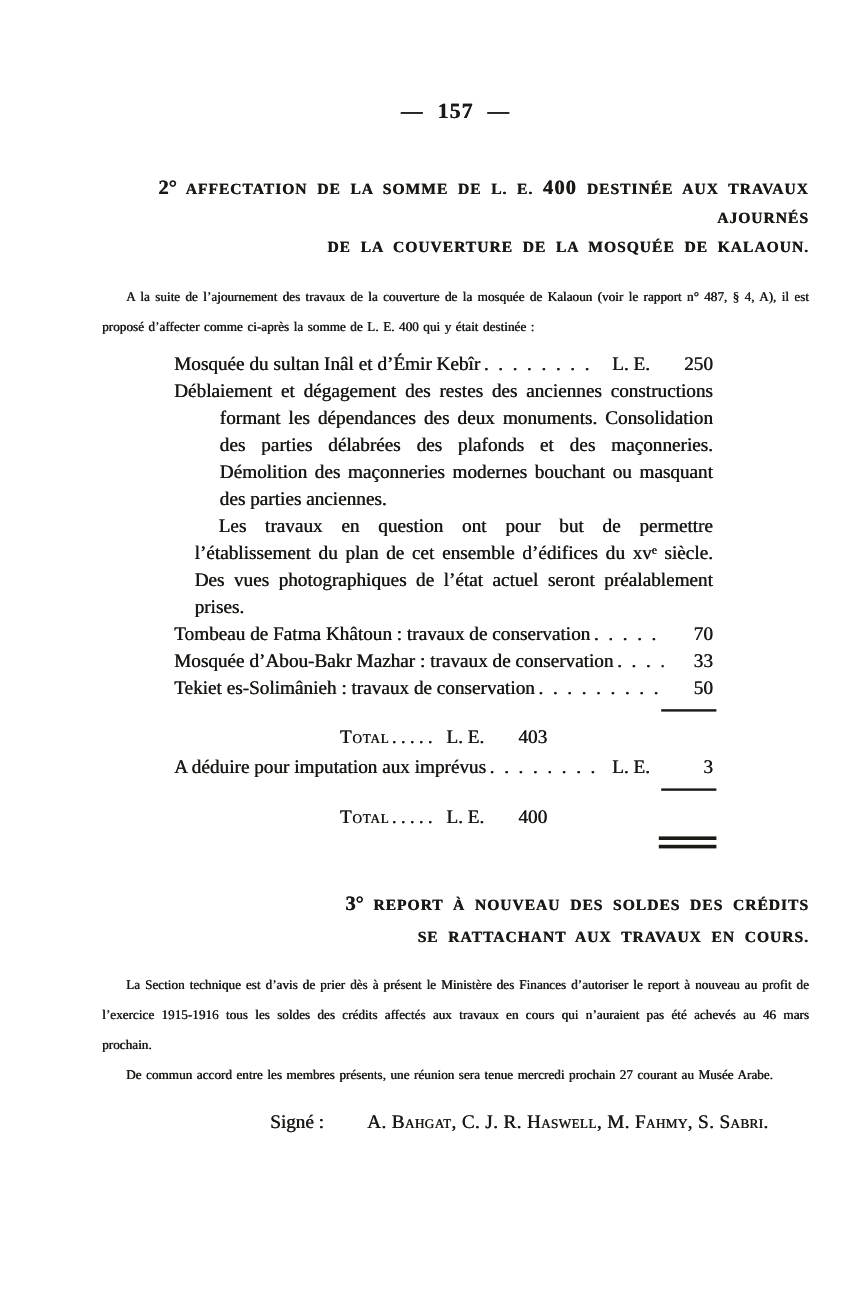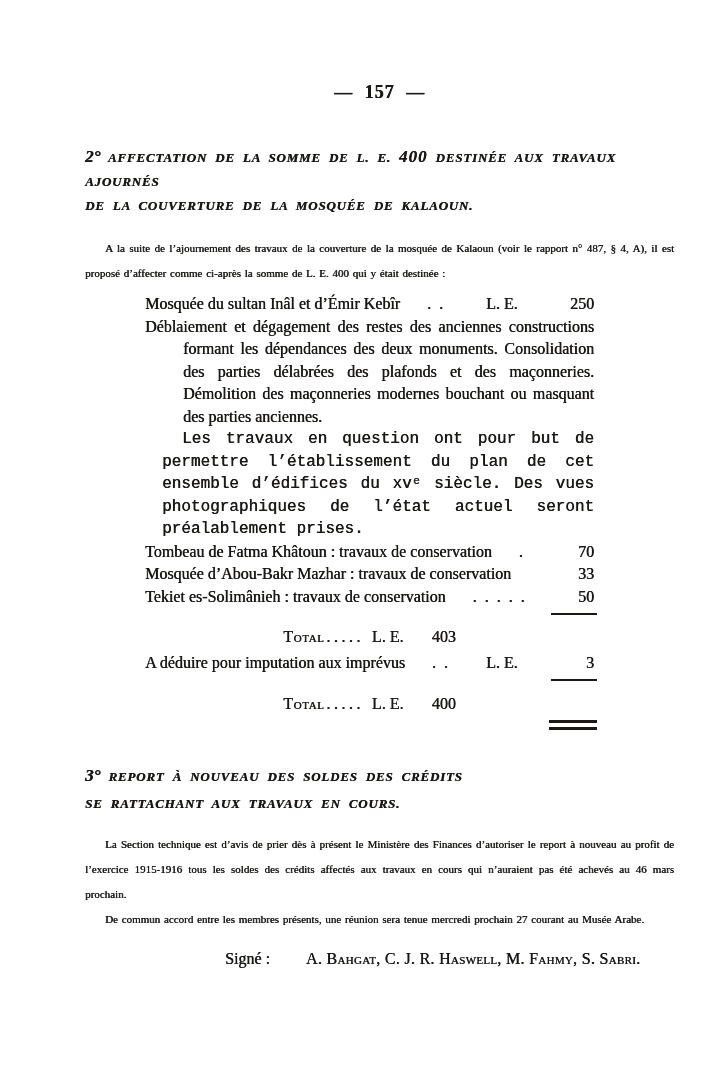--- a/index.html
+++ b/index.html
@@ -25,27 +25,26 @@
   .page-number {
     text-align: center;
     font-size: 18px;
     font-weight: bold;
     letter-spacing: 1px;
     word-spacing: 6px;
   }
 
   
   .sec-heading {
-    text-align: left;
+    text-align: right;
     font-weight: bold;
     font-size: 13px;
     letter-spacing: 0.8px;
     word-spacing: 4px;
     line-height: 24px;
-    font-style: italic;
   }
   .sec2-heading { margin-top: 42px; }
   .sec3-heading { margin-top: 32px; line-height: 27px; }
   .sec-heading .ord   { font-size: 17px; letter-spacing: 0; }
   .sec-heading .bignum{ font-size: 17px; letter-spacing: 1px; }
 
   
   .para {
     font-size: 11px;
     line-height: 25px;
@@ -60,21 +59,20 @@
   
   .budget {
     margin: 7px 0 0 60px;
     width: 449px;
     font-size: 16px;
     line-height: 22.5px;
   }
   .b-row {
     display: flex;
     align-items: flex-end;
-    gap: 24px;
   }
   .b-label { white-space: nowrap; }
   .b-leader {
     flex: 1;
     overflow: hidden;
     white-space: nowrap;
     margin: 0 3px;
   }
   .b-leader::after {
     content: ". . . . . . . . . . . . . . . . . . . . . . . . . . . . . . . .";
@@ -93,21 +91,20 @@
   }
   .b-desc {
     padding-left: 38px;
     text-indent: -38px;
     text-align: justify;
   }
   .b-desc2 {
     margin-left: 17px;
     text-indent: 20px;
     text-align: justify;
-    font-family: Liberation Mono, monospace;
   }
 
   
   .t-row {
     display: flex;
     justify-content: center;
     align-items: baseline;
   }
   .t-label {
     font-variant: small-caps;

